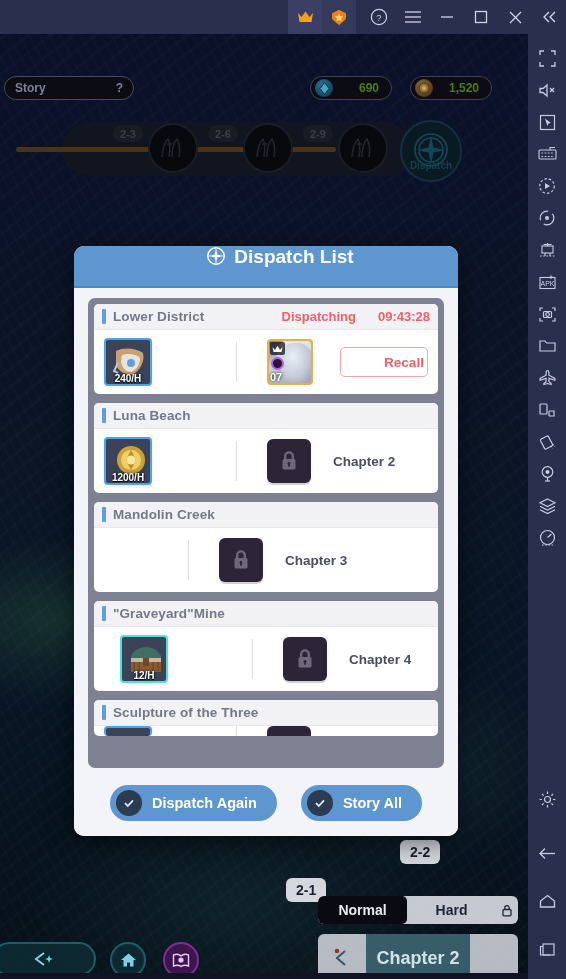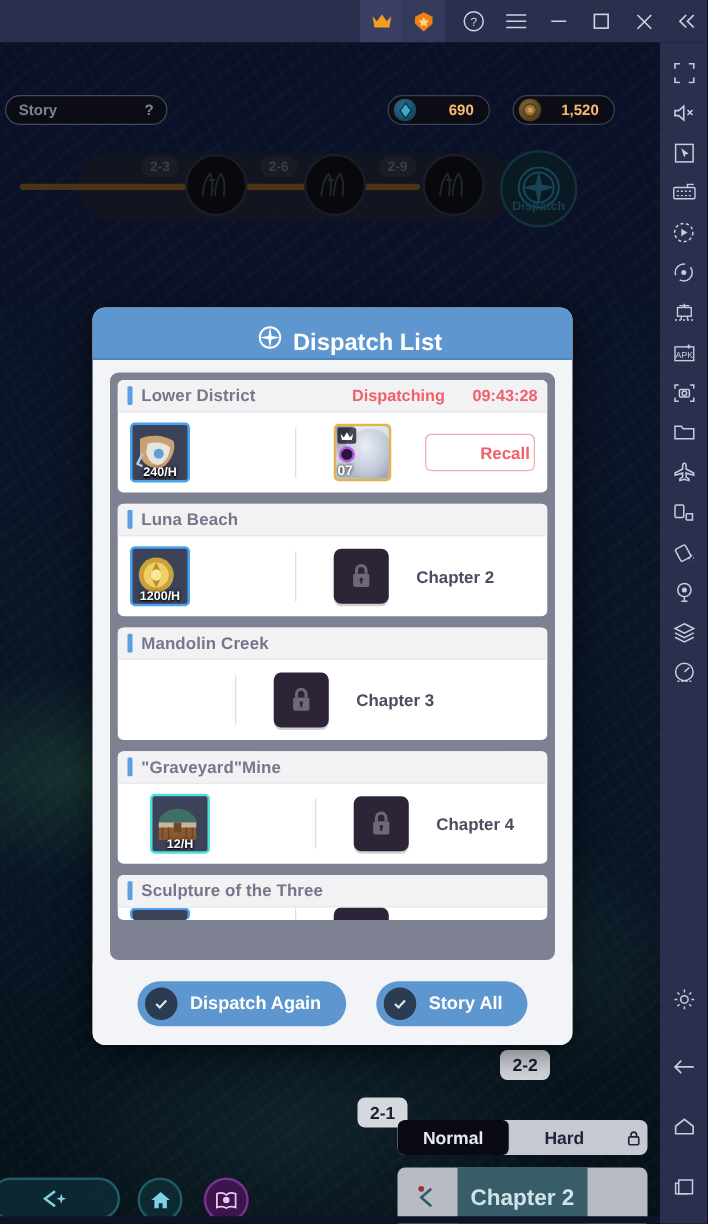--- a/index.html
+++ b/index.html
@@ -65,21 +65,21 @@
   .story-pill {
     position: absolute; left: 4px; top: 42px; width: 130px; height: 24px;
     background: #0c0d14; border: 1px solid #454a5e; border-radius: 12px;
     display: flex; align-items: center; justify-content: space-between;
     padding: 0 10px; color: #7c8298; font-size: 12px; font-weight: bold;
   }
   .res-pill {
     position: absolute; top: 42px; height: 24px;
     background: #0c0d14; border: 1px solid #3c4154; border-radius: 12px;
     display: flex; align-items: center; gap: 6px; padding: 0 12px 0 4px;
-    color: #fdba74; font-size: 12px; font-weight: bold;
+    color: #4d7c0f; font-size: 12px; font-weight: bold;
   }
   .res-pill.a { right: 136px; }
   .res-pill.b { right: 36px; }
   .res-ico { width: 18px; height: 18px; border-radius: 50%; display:flex; align-items:center; justify-content:center; }
   .res-ico.gem { background: radial-gradient(circle at 40% 35%, #2e6f8f, #0d3348); }
   .res-ico.coin { background: radial-gradient(circle at 40% 35%, #8a6b3b, #3a2a14); }
   .res-val { min-width: 40px; text-align: right; }
 
   
   .pathbar {
@@ -163,21 +163,21 @@
 
   
   .modal {
     position: absolute; left: 74px; top: 212px; width: 384px; height: 590px;
     background: #f3f4f8; border-radius: 10px;
     box-shadow: 0 6px 26px rgba(0,0,0,0.55);
     overflow: hidden;
   }
   .modal-header {
     height: 42px; background: #5e97d0; border-radius: 10px 10px 0 0;
-    display: flex; align-items: flex-end; justify-content: center; gap: 8px;
+    display: flex; align-items: flex-start; justify-content: center; gap: 8px;
     color: #ffffff; font-size: 19px; font-weight: bold;
     border-bottom: 2px solid #4f87c0;
     padding-left: 28px;
   }
   .modal-body {
     position: absolute; left: 14px; top: 52px; width: 356px; height: 470px;
     background: #7e8192; border-radius: 7px;
     padding: 6px; overflow: hidden;
   }
   .scroll-area { width: 100%; height: 100%; overflow: hidden; }
@@ -194,21 +194,21 @@
   .row-title { font-size: 13.5px; font-weight: bold; color: #74788a; letter-spacing: .1px; }
   .row-status { margin-left: auto; display: flex; align-items: center; gap: 22px; }
   .row-status .st { color: #f0606a; font-size: 13px; font-weight: bold; }
   .row-status .tm { color: #f0606a; font-size: 13px; font-weight: bold; }
 
   .row-body { height: 64px; display: flex; align-items: center; padding: 0 10px; }
   .item-icon {
     width: 48px; height: 48px; border-radius: 4px;
     background: #3c4257; border: 2px solid #4aa3ef;
     position: relative; overflow: hidden;
-    display: flex; align-items: center; justify-content: flex-start;
+    display: flex; align-items: center; justify-content: flex-end;
   }
   .item-icon.teal { border-color: #4fe0dc; margin-left: 16px; }
   .item-rate {
     position: absolute; left: 0; right: 0; bottom: 0;
     text-align: center; font-size: 10px; font-weight: bold; color: #fff;
     text-shadow: 0 0 3px #000, 0 1px 1px #000;
   }
   .vdiv { width: 1px; height: 40px; background: #dddde4; margin-left: 84px; }
 
   .slot-lock {

